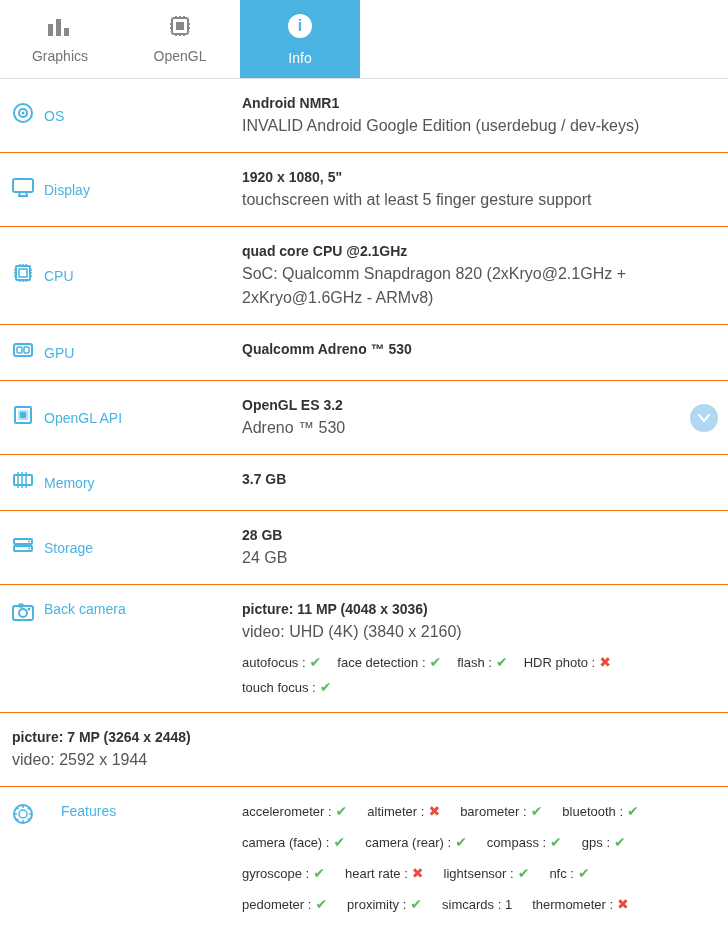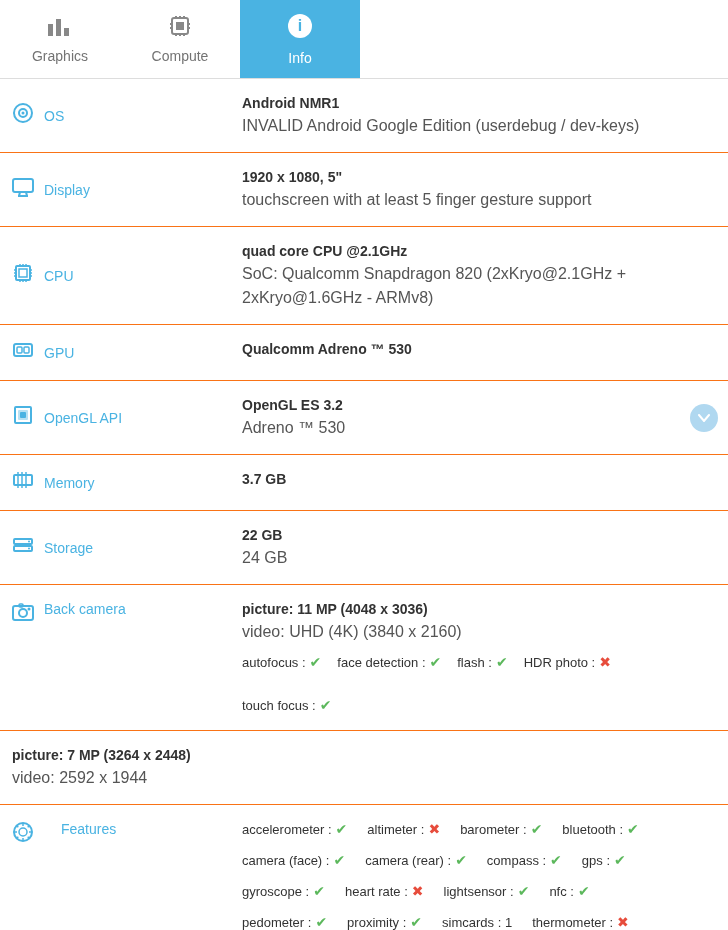--- a/index.html
+++ b/index.html
@@ -140,21 +140,21 @@
           <line x1="18" y1="2" x2="18" y2="4" stroke="#888" stroke-width="2"></line>
           <line x1="10" y1="20" x2="10" y2="22" stroke="#888" stroke-width="2"></line>
           <line x1="14" y1="20" x2="14" y2="22" stroke="#888" stroke-width="2"></line>
           <line x1="18" y1="20" x2="18" y2="22" stroke="#888" stroke-width="2"></line>
           <line x1="4" y1="10" x2="6" y2="10" stroke="#888" stroke-width="2"></line>
           <line x1="4" y1="14" x2="6" y2="14" stroke="#888" stroke-width="2"></line>
           <line x1="22" y1="10" x2="24" y2="10" stroke="#888" stroke-width="2"></line>
           <line x1="22" y1="14" x2="24" y2="14" stroke="#888" stroke-width="2"></line>
         </svg>
       </span>
-      <span>Compute</span>
+      <span>OpenGL</span>
     </button>
     <button class="tab active">
       <span class="tab-icon">
         <svg width="28" height="28" viewBox="0 0 28 28" fill="none">
           <circle cx="14" cy="14" r="12" fill="white"></circle>
           <text x="14" y="19" text-anchor="middle" font-size="16" font-weight="bold" fill="#4ab3e2">i</text>
         </svg>
       </span>
       <span>Info</span>
     </button>
@@ -292,21 +292,21 @@
           <svg width="22" height="22" viewBox="0 0 22 22">
             <rect x="2" y="5" width="18" height="5" rx="1" stroke="#4ab3e2" stroke-width="2" fill="none"></rect>
             <rect x="2" y="12" width="18" height="5" rx="1" stroke="#4ab3e2" stroke-width="2" fill="none"></rect>
             <circle cx="17" cy="7.5" r="1" fill="#4ab3e2"></circle>
             <circle cx="17" cy="14.5" r="1" fill="#4ab3e2"></circle>
           </svg>
         </span>
         <span>Storage</span>
       </div>
       <div class="row-value">
-        <div class="main">22 GB</div>
+        <div class="main">28 GB</div>
         <div class="sub">24 GB</div>
       </div>
     </div>
 
     <div class="row">
       <div class="row-label" style="align-items: flex-start; padding-top: 16px;">
         <span class="icon">
           <svg width="22" height="22" viewBox="0 0 22 22">
             <rect x="1" y="5" width="20" height="14" rx="2" stroke="#4ab3e2" stroke-width="2" fill="none"></rect>
             <circle cx="11" cy="12" r="4" stroke="#4ab3e2" stroke-width="2" fill="none"></circle>
@@ -333,21 +333,21 @@
           <span class="feature-item">
             <span>flash : </span>
             <span class="check">✔</span>
           </span>
           <span style="width: 16px;"></span>
           <span class="feature-item">
             <span>HDR photo : </span>
             <span class="cross">✖</span>
           </span>
         </div>
-        <div style="margin-top: 22px; display: flex; align-items: flex-start; gap: 6px;">
+        <div style="margin-top: 4px; display: flex; align-items: flex-start; gap: 6px;">
           <span class="feature-item">
             <span>touch focus : </span>
             <span class="check">✔</span>
           </span>
         </div>
       </div>
     </div>
 
     <div class="row">
       <div class="row-value">

